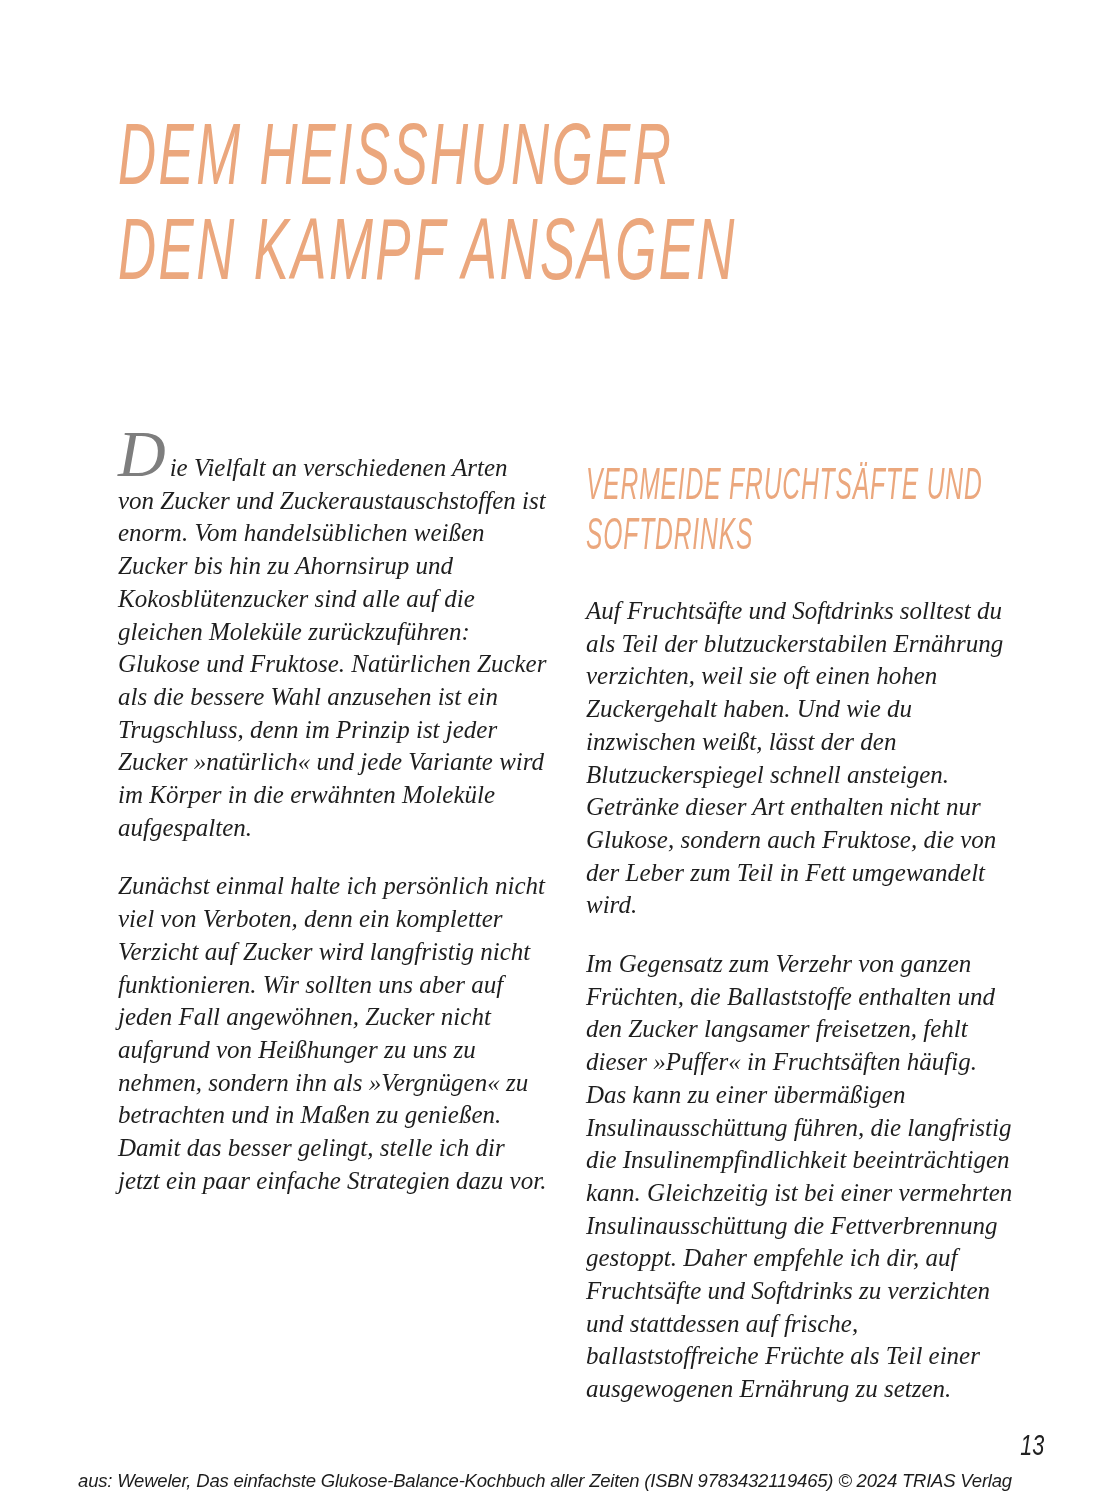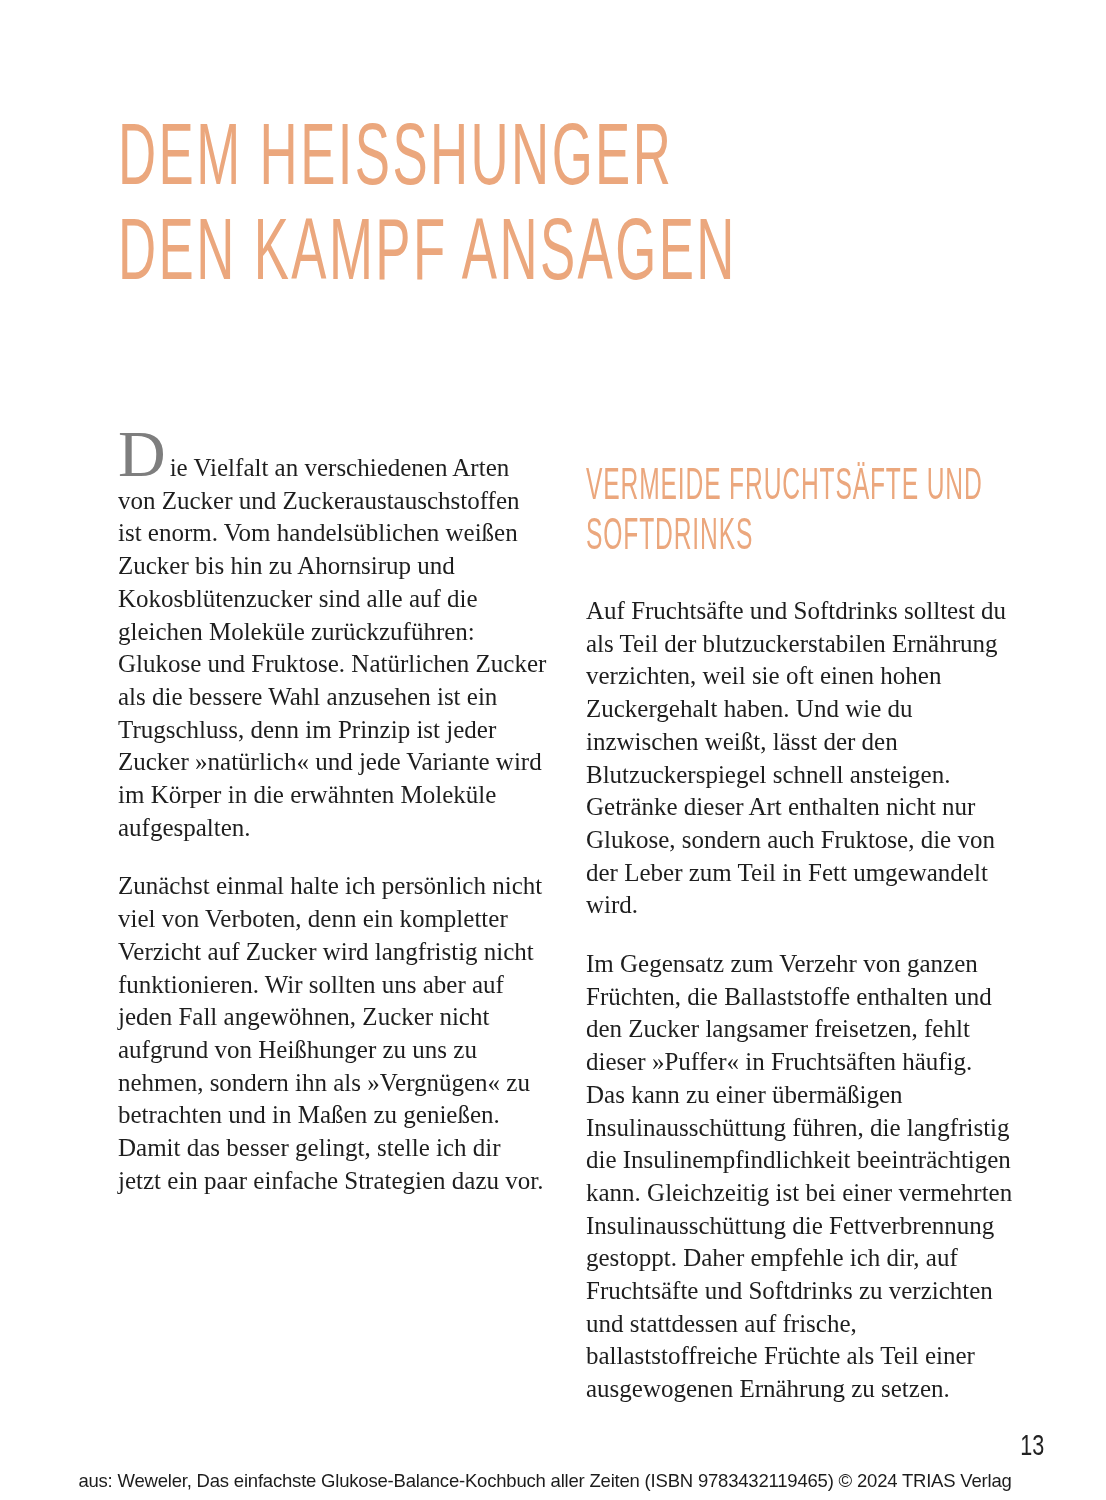--- a/index.html
+++ b/index.html
@@ -11,20 +11,21 @@
   * { margin: 0; padding: 0; box-sizing: border-box; }
   html, body { background: #ffffff; }
   .page {
     position: relative;
     width: 1106px;
     height: 1500px;
     background: #ffffff;
     overflow: hidden;
     font-family: "Liberation Serif", serif;
     color: var(--body-text);
+    font-style: italic;
   }
 
   
   .chapter-title {
     position: absolute;
     left: 118px;
     top: 106px;
     transform: scaleX(0.60);
     transform-origin: left top;
     font-family: "Liberation Sans", sans-serif;

